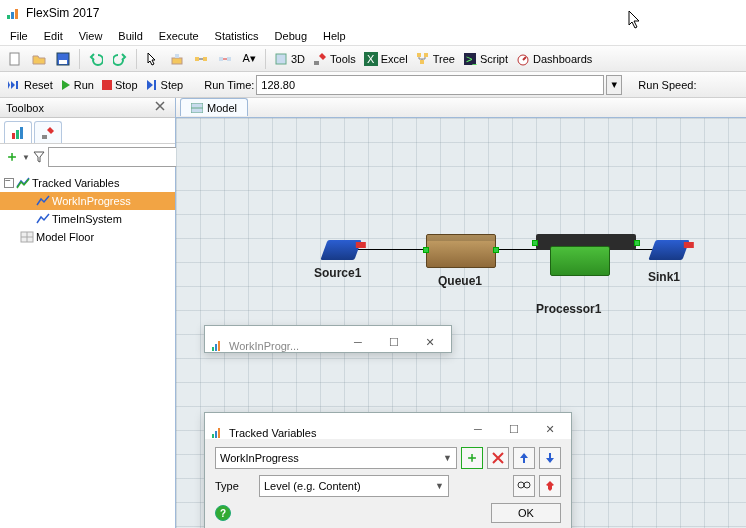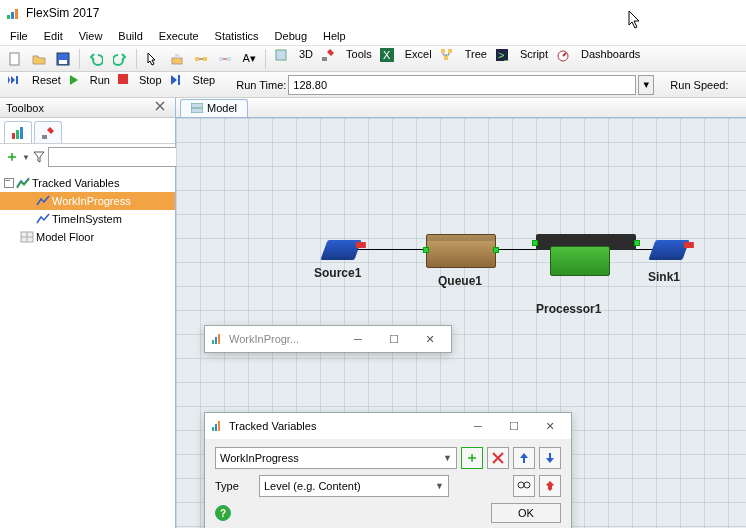--- a/index.html
+++ b/index.html
@@ -8,21 +8,21 @@
 .titlebar { height: 26px; background: #fff; display: flex; align-items: center; padding: 0 6px; gap: 6px; }
 .titlebar .logo { width: 14px; height: 14px; }
 .titlebar .title { font-size: 12px; color: #000; }
 .cursor { position: absolute; top: 10px; left: 628px; pointer-events: none; }
 
 .menubar { height: 20px; display: flex; align-items: center; padding: 0 2px; gap: 0; border-bottom: 1px solid #e0e0e0; }
 .menubar .mi { padding: 2px 8px; cursor: default; }
 
 .toolbar1, .toolbar2 { height: 26px; background: linear-gradient(#fdfdfd,#ececec); border-bottom: 1px solid #d0d0d0; display: flex; align-items: center; padding: 0 4px; gap: 2px; }
 .tbtn { width: 22px; height: 22px; display: inline-flex; align-items: center; justify-content: center; border: 1px solid transparent; border-radius: 2px; cursor: default; }
-.tlabel { padding: 0 3px; display: inline-flex; align-items: flex-start; gap: 11px; height: 22px; cursor: default; }
+.tlabel { padding: 0 3px; display: inline-flex; align-items: center; gap: 3px; height: 22px; cursor: default; }
 .sep { width: 1px; height: 20px; background: #cfcfcf; margin: 0 3px; }
 .runtime-input { width: 348px; height: 20px; border: 1px solid #a0a0a0; padding: 0 4px; background: #fff; }
 .dropbtn { width: 16px; height: 20px; border: 1px solid #a0a0a0; background: #f0f0f0; display: flex; align-items: center; justify-content: center; }
 
 .mainrow { display: flex; height: calc(528px - 26px - 20px - 26px - 26px); }
 .toolbox { width: 176px; border-right: 1px solid #9fb9d8; background: #fff; display: flex; flex-direction: column; }
 .toolbox-header { height: 20px; background: linear-gradient(#fdfdfd,#e8e8e8); border-bottom: 1px solid #c8c8c8; display: flex; align-items: center; padding: 0 6px; justify-content: space-between; }
 .toolbox-header .x { width: 14px; height: 14px; cursor: default; }
 .toolbox-tabs { height: 26px; display: flex; align-items: flex-end; padding: 3px 4px 0 4px; gap: 2px; border-bottom: 1px solid #d0d0d0; }
 .tab-sm { width: 28px; height: 22px; border: 1px solid #b5c8e0; border-bottom: none; border-radius: 3px 3px 0 0; background: #f7fbff; display: flex; align-items: center; justify-content: center; }
@@ -34,21 +34,21 @@
 .tree-row { display: flex; align-items: center; height: 18px; padding-left: 4px; gap: 2px; }
 .tree-row.sel { background: #f2a444; color: #fff; }
 .twist { width: 10px; height: 10px; display: inline-block; position: relative; }
 .twist.plus::before, .twist.minus::before { content:""; position:absolute; inset:0; border:1px solid #888; background:#fff; }
 .twist.plus::after { content:"+"; position:absolute; top:-3px; left:1px; font-size:10px; color:#555;}
 .twist.minus::after { content:"−"; position:absolute; top:-3px; left:1px; font-size:10px; color:#555;}
 .ticon { width: 14px; height: 14px; display: inline-flex; align-items: center; justify-content: center; }
 .indent { width: 14px; display: inline-block; }
 
 .canvas-wrap { flex: 1; position: relative; background: #fff; }
-.canvas-tabs { height: 20px; display: flex; align-items: center; background: linear-gradient(#fdfdfd,#ececec); border-bottom: 1px solid #9fb9d8; padding-left: 4px; }
+.canvas-tabs { height: 20px; display: flex; align-items: flex-start; background: linear-gradient(#fdfdfd,#ececec); border-bottom: 1px solid #9fb9d8; padding-left: 4px; }
 .canvas-tab { height: 18px; padding: 0 10px; display: flex; align-items: center; gap: 4px; background: #f7fbff; border: 1px solid #9fb9d8; border-bottom: none; border-radius: 3px 3px 0 0; }
 .canvas { position: absolute; top: 20px; left: 0; right: 0; bottom: 0;
   background-color: #e6ecef;
   background-image: linear-gradient(rgba(120,140,150,.22) 1px, transparent 1px),
                     linear-gradient(90deg, rgba(120,140,150,.22) 1px, transparent 1px);
   background-size: 24px 24px;
   overflow: hidden;
 }
 .node-label { position: absolute; font-weight: bold; color: #222; font-size: 12px; }
 .node { position: absolute; }
@@ -57,21 +57,21 @@
 .sink { background: linear-gradient(#2b5ed1,#173a88); }
 .src::after, .sink::after { content:""; position:absolute; right:-6px; top:2px; width:10px; height:6px; background:#d33; transform: skewX(20deg); }
 .queue { width: 70px; height: 34px; background: linear-gradient(#c9a46a,#8f6a3a); border: 1px solid #5d4420; border-radius: 2px; box-shadow: inset 0 6px 0 rgba(0,0,0,.15); }
 .proc { width: 110px; height: 48px; position: relative; }
 .proc .belt { position:absolute; top:4px; left:10px; right:0; height:16px; background:#2c2c2c; border-radius:2px; }
 .proc .body { position:absolute; top:16px; left:24px; width:60px; height:30px; background:linear-gradient(#4cbf3b,#2e8f22); border:1px solid #1e6414; border-radius:2px; }
 .port { width:6px; height:6px; background:#2ecc40; position:absolute; border:1px solid #0a0; }
 .conn { position:absolute; height:1px; background:#000; }
 
 .panel { position: absolute; background: #f0f0f0; border: 1px solid #9aa; box-shadow: 0 3px 10px rgba(0,0,0,.18); }
-.panel-head { height: 26px; background: #fff; display: flex; align-items: center; padding: 0 6px; gap: 6px; }
+.panel-head { height: 26px; background: #fff; display: flex; align-items: flex-end; padding: 0 6px; gap: 6px; }
 .panel-head .ptitle { flex: 1; color: #888; }
 .panel-head.act .ptitle { color: #000; }
 .winbtn { width: 30px; height: 20px; display: inline-flex; align-items: center; justify-content: center; color: #555; }
 .panel-body { padding: 6px 8px; }
 
 .stats-row { display: flex; gap: 4px; align-items: flex-end; }
 .stat-col { display:flex; flex-direction:column; gap:2px; }
 .stat-col label { font-size: 11px; color:#333; }
 .stat-col input { width: 46px; height: 20px; border:1px solid #a0a0a0; padding:0 3px; }
 .pin { width:22px; height:22px; border:1px solid #a0a0a0; background:#f7f7f7; display:flex; align-items:center; justify-content:center; }

